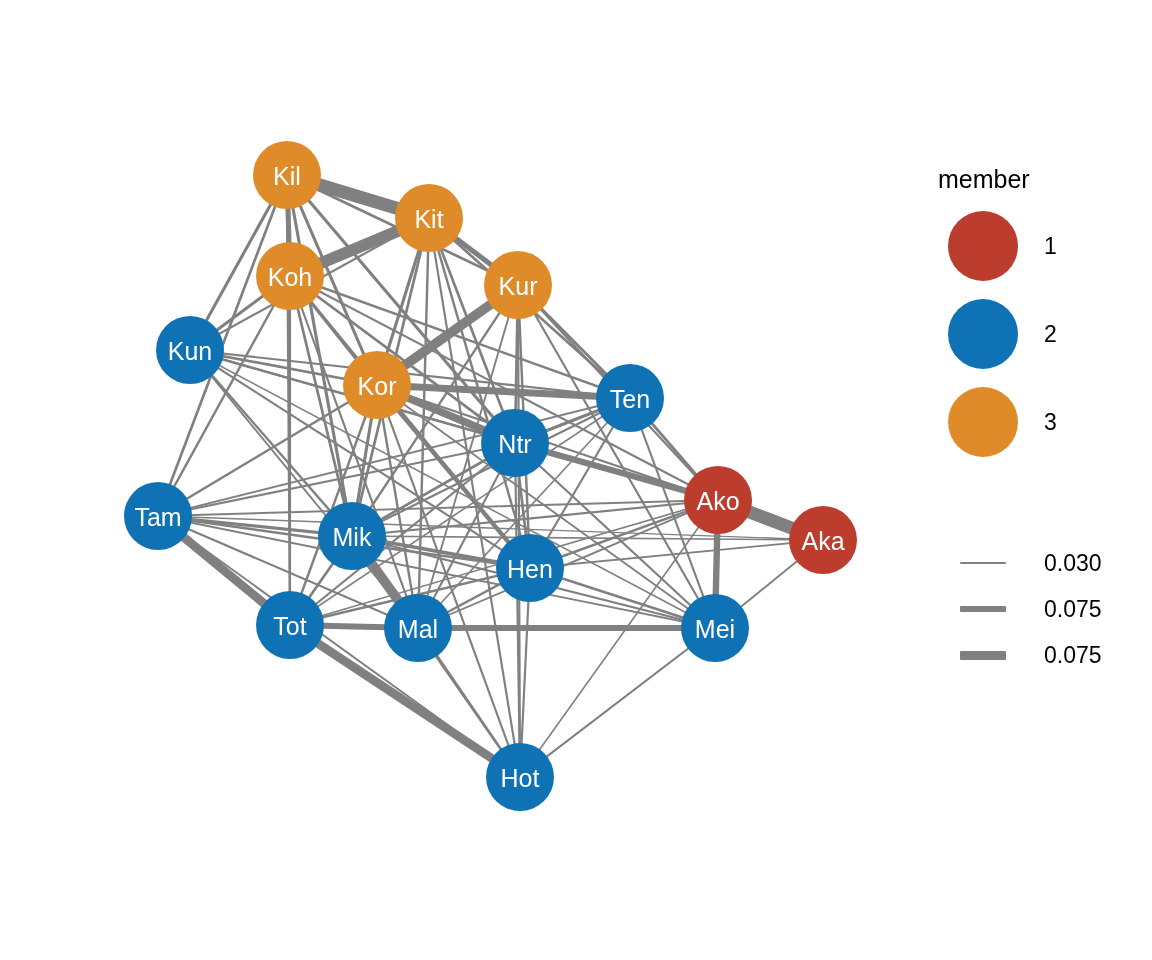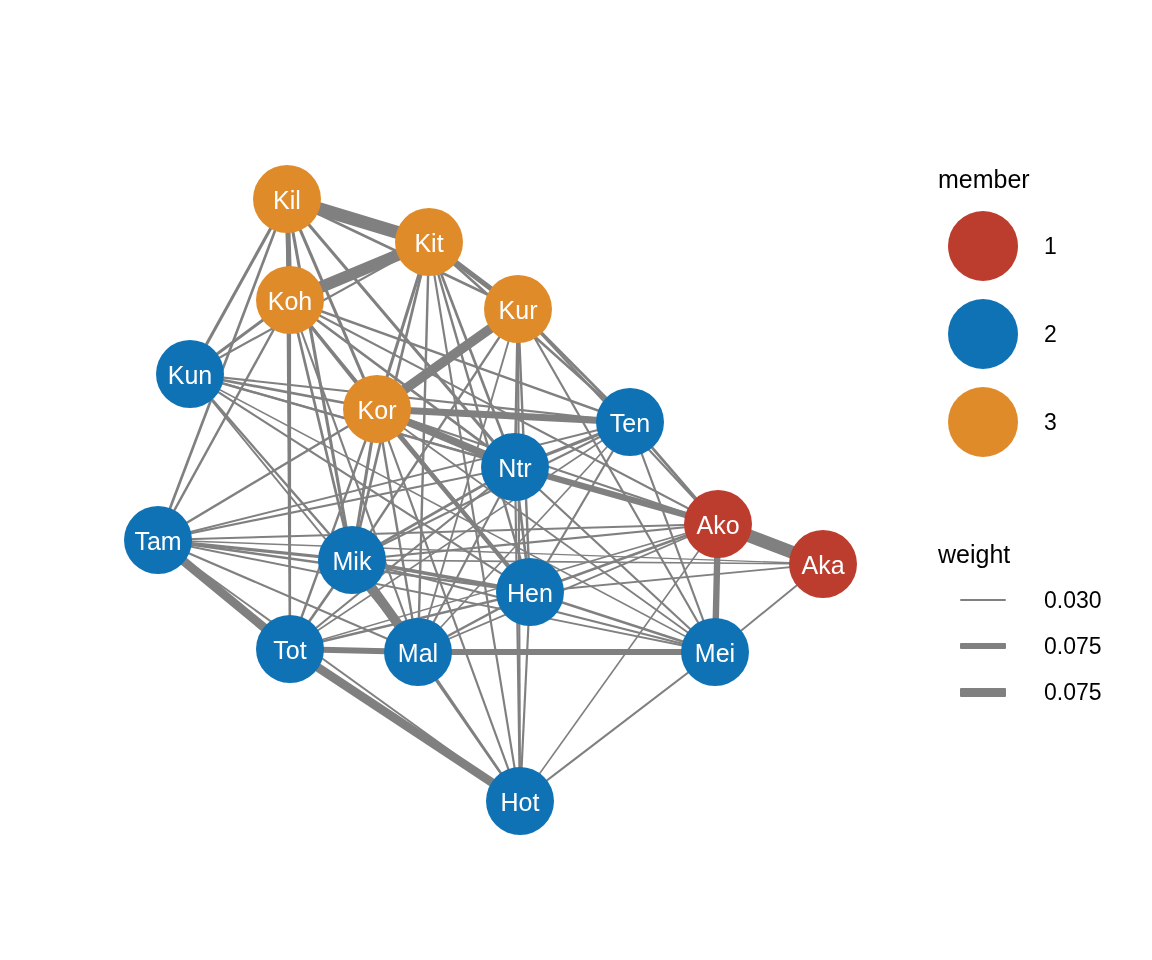--- a/index.html
+++ b/index.html
@@ -18,21 +18,20 @@
     width: 1152px;
     height: 960px;
     background: #ffffff;
   }
   #graph-panel {
     position: absolute;
     left: 0;
     top: 0;
     width: 900px;
     height: 708px;
-    margin-top: 24px;
   }
   #graph-svg {
     display: block;
     width: 900px;
     height: 960px;
   }
   .node-label {
     font-family: "Liberation Sans", sans-serif;
     font-size: 25px;
     fill: #ffffff;
@@ -300,21 +299,20 @@
           <div class="legend-row">
             <div class="legend-key">
               <div class="legend-dot" style="background: rgb(224, 139, 42);"></div>
             </div>
             <div class="legend-text">3</div>
           </div>
         </div>
     </div>
 
     <div class="legend-block" id="legend-weight">
-      <div class="legend-title">weight</div>
       <div id="legend-weight-rows">
           <div class="legend-row legend-row-weight">
             <div class="legend-key">
               <div class="legend-line" style="height: 2px;"></div>
             </div>
             <div class="legend-text">0.030</div>
           </div>
           <div class="legend-row legend-row-weight">
             <div class="legend-key">
               <div class="legend-line" style="height: 6px;"></div>

